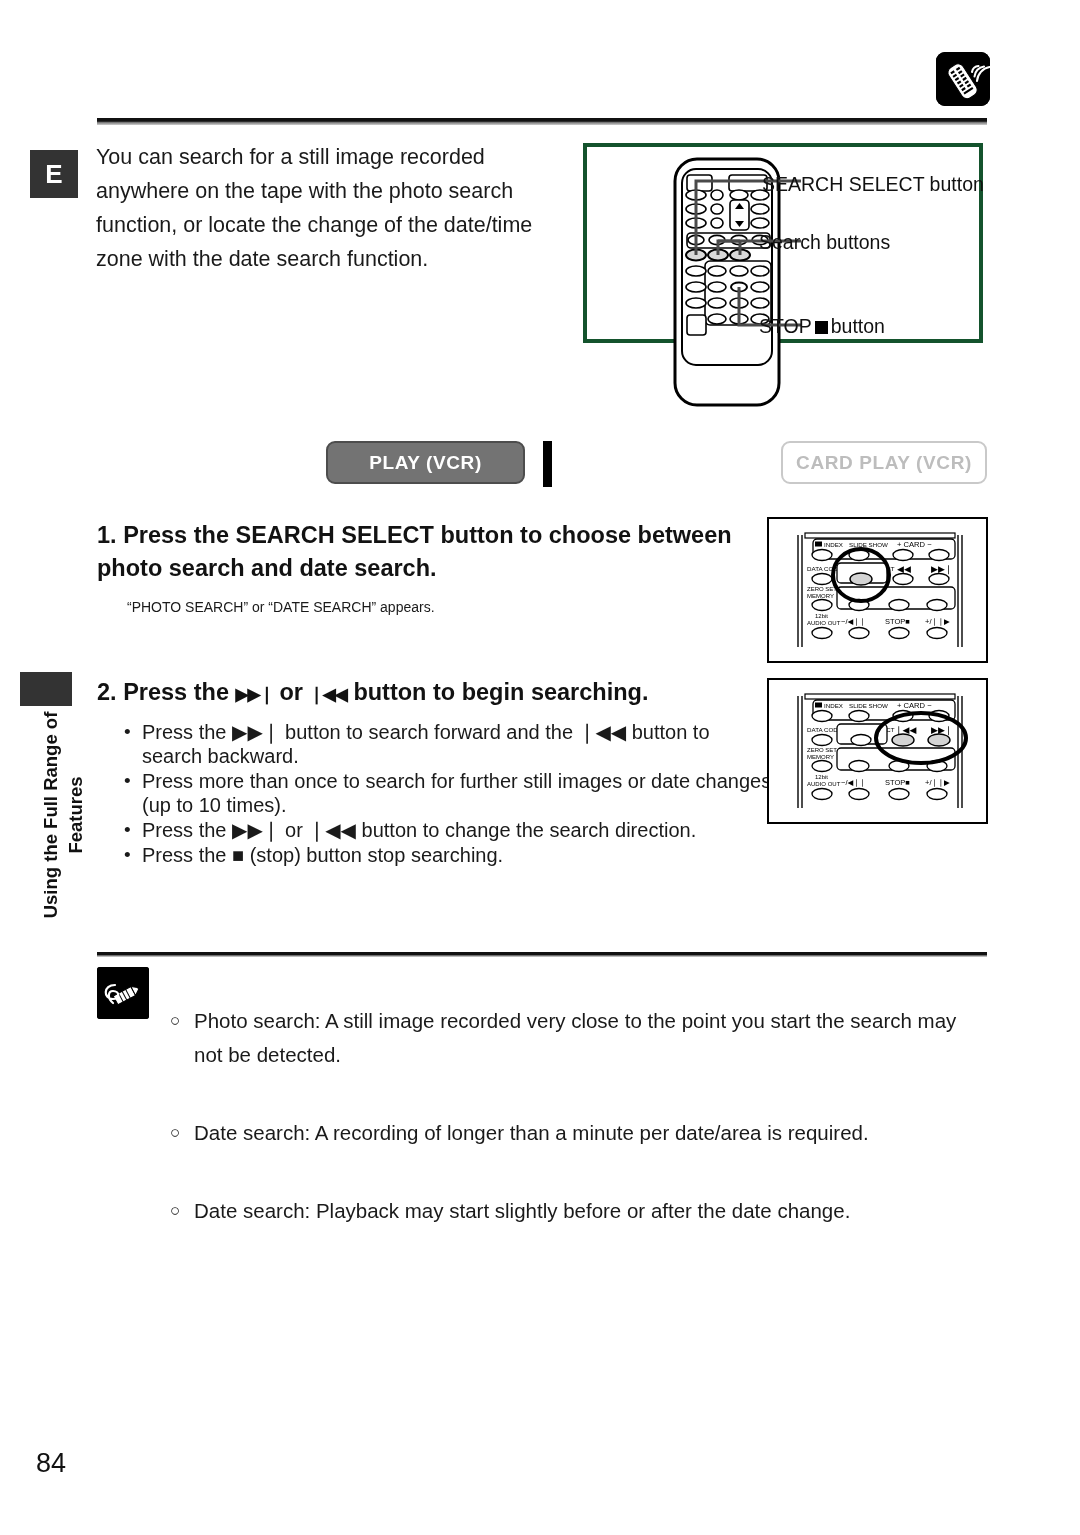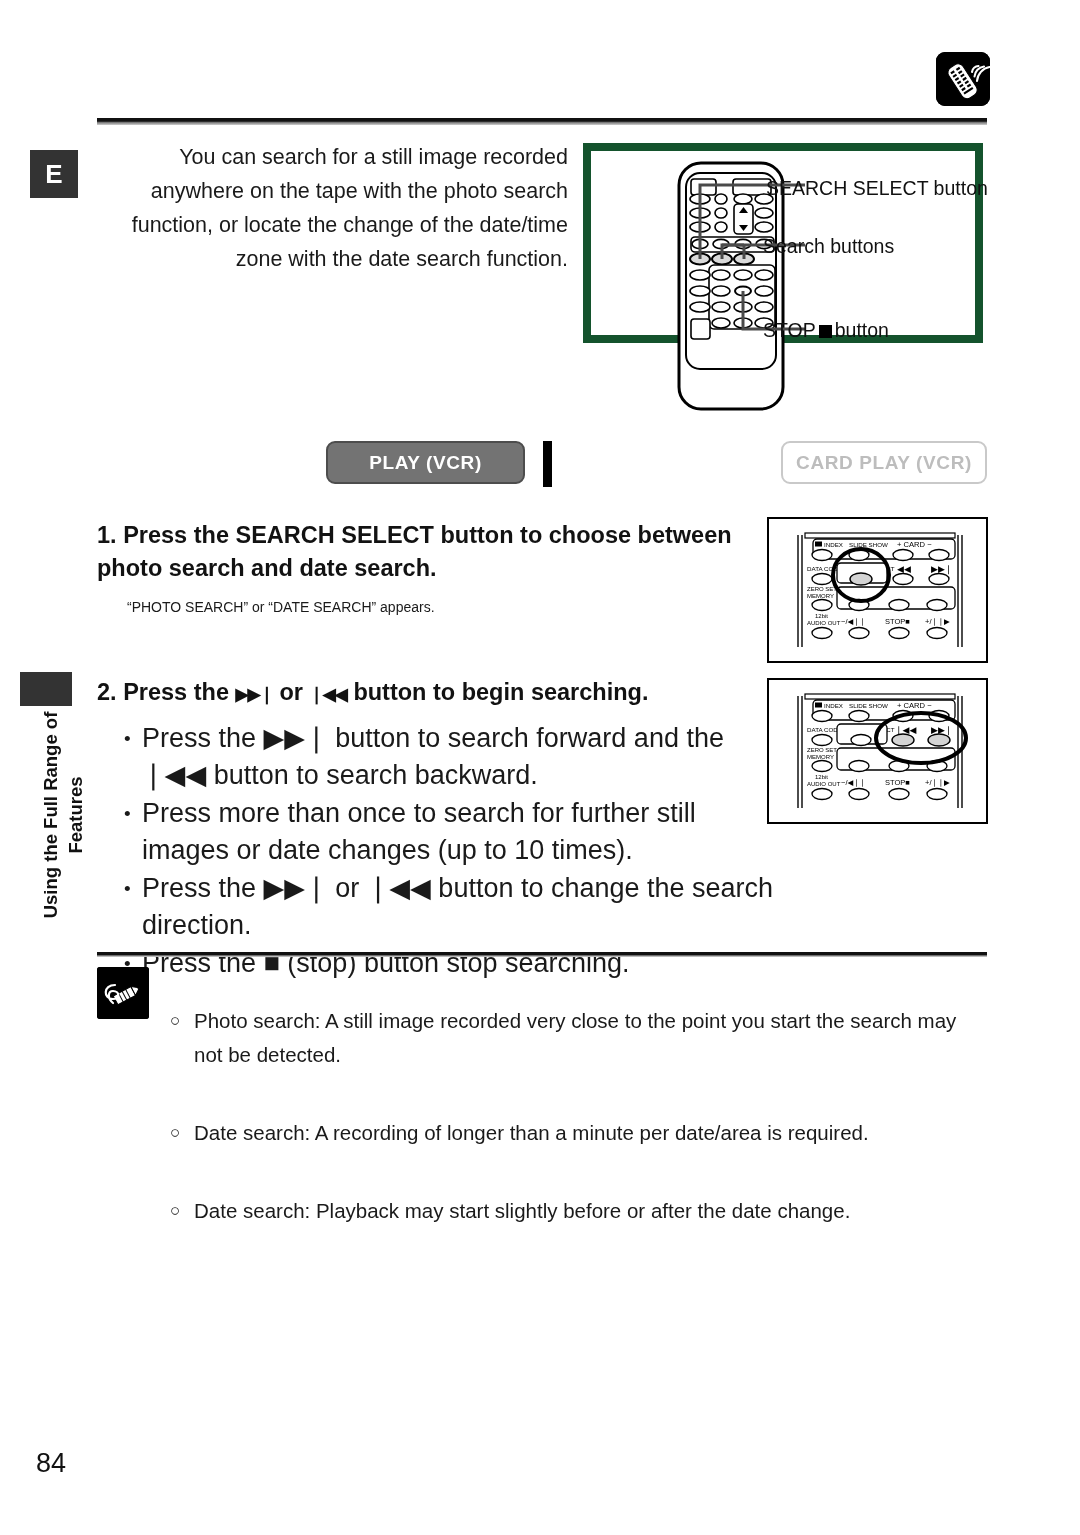--- a/index.html
+++ b/index.html
@@ -35,32 +35,31 @@
   .e-badge {
     position: absolute; left: 30px; top: 150px;
     width: 48px; height: 48px;
     background: #333333; color: #fff;
     font-size: 26px; font-weight: bold;
     display: flex; align-items: center; justify-content: center;
   }
 
   
   .intro {
-    position: absolute; left: 88px; top: 140px;
+    position: absolute; left: 96px; top: 140px;
     width: 480px;
     font-size: 21.5px; line-height: 34px;
     color: #1a1a1a;
-    text-align: right;
   }
 
   
   .remote-box {
     position: absolute; left: 583px; top: 143px;
     width: 400px; height: 200px;
-    border: 8px solid #14532d; background: #fff; padding-left: 42px;
+    border: 4px solid #14532d; background: #fff; padding-left: 42px;
   }
   .callout {
     position: absolute;
     font-size: 19.5px; color: #111;
     white-space: nowrap;
   }
   .cl-1 { left: 175px; top: 26px; }
   .cl-2 { left: 172px; top: 84px; }
   .cl-3 { left: 172px; top: 168px; }
   .stopsq {
@@ -96,21 +95,21 @@
     color: #121212;
   }
   .s1-head { left: 97px; top: 519px; width: 665px; }
   .s2-head { left: 97px; top: 676px; width: 665px; }
   .step-sub {
     position: absolute; left: 127px; top: 592px; width: 640px;
     font-size: 14px; line-height: 30px; color: #1a1a1a;
   }
   .bullets {
     position: absolute; left: 124px; top: 720px; width: 650px;
-    font-size: 27px; line-height: 37px; color: #1a1a1a;
+    font-size: 20px; line-height: 24px; color: #1a1a1a;
   }
   .bullets .b { position: relative; padding-left: 18px; margin-bottom: 1px; }
   .bullets .b::before {
     content: "\2022"; position: absolute; left: 0; top: 0;
     font-size: 19px;
   }
   .ffwd, .frew { font-size: 17px; letter-spacing: -1px; }
 
   
   .side-mark {

